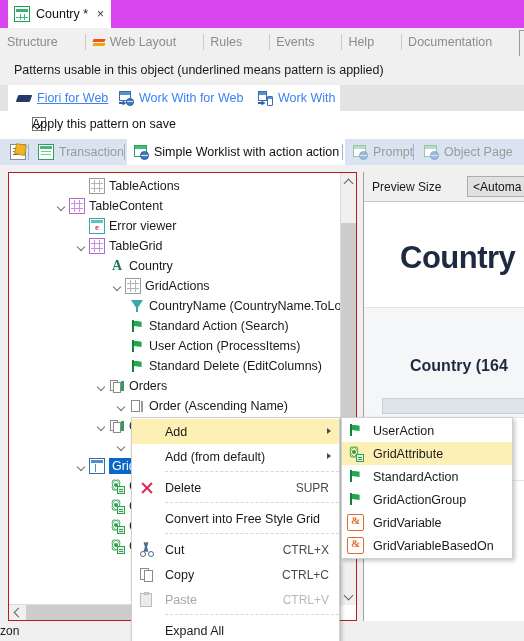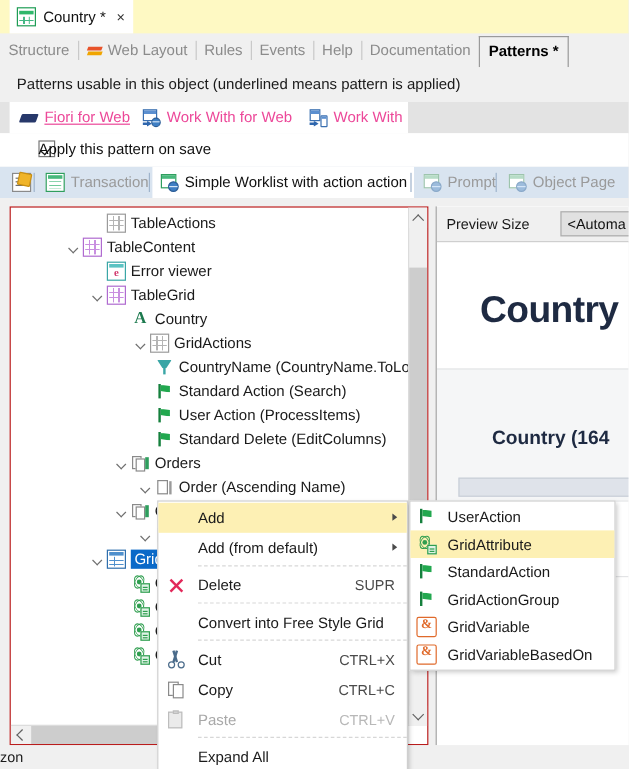--- a/index.html
+++ b/index.html
@@ -6,39 +6,39 @@
   body{
     width:524px;height:641px;overflow:hidden;
     background:#f0f0f0;
     font-family:"Liberation Sans","DejaVu Sans",sans-serif;
     font-size:12px;color:#1a1a1a;
     -webkit-font-smoothing:antialiased;
   }
   .app{position:relative;width:524px;height:641px;overflow:hidden;background:#f0f0f0;}
 
   
-  .doctabbar{position:absolute;left:0;top:0;width:524px;height:28px;background:#fef9c3;}
+  .doctabbar{position:absolute;left:0;top:0;width:524px;height:28px;background:#d946ef;}
   .doctab{position:absolute;left:8px;top:0;height:28px;background:#ffffff;
           display:flex;align-items:center;padding:0 7px 0 6px;box-sizing:border-box;}
   .doctab .ico{width:16px;height:16px;margin-right:6px;flex:none;position:relative;}
   .doctab .lbl{font-size:12.5px;color:#111;white-space:nowrap;}
   .doctab .cls{margin-left:9px;font-size:12px;color:#333;line-height:1;cursor:default;}
 
   
   .icn-grid-green{border:1.3px solid #1f9d55;background:#fff;box-sizing:border-box;}
   .icn-grid-green:before{content:"";position:absolute;left:1px;top:1.5px;right:1px;height:3px;background:#2fb86b;}
   .icn-grid-green:after{content:"";position:absolute;left:1px;top:6.5px;right:1px;bottom:1px;
      background:
        linear-gradient(to right,transparent 3.6px,#41b883 3.6px,#41b883 4.6px,transparent 4.6px),
        linear-gradient(to right,transparent 8.2px,#41b883 8.2px,#41b883 9.2px,transparent 9.2px),
        linear-gradient(to bottom,transparent 3px,#41b883 3px,#41b883 3.9px,transparent 3.9px);}
 
   
   .viewbar{position:absolute;left:0;top:28px;width:524px;height:28px;background:#f0f0f0;
-           display:flex;align-items:center;}
+           display:flex;align-items:center;gap:20px;}
   .vtab{position:relative;height:28px;display:flex;align-items:center;padding:0 7px;
         box-sizing:border-box;color:#8b8b8b;font-size:12.5px;white-space:nowrap;}
   .vtab + .vtab:before{content:"";position:absolute;left:0;top:6px;bottom:6px;width:1px;background:#c9c9c9;}
   .vtab .vico{width:14px;height:14px;margin-right:4px;position:relative;flex:none;}
   .vtab.active{color:#000;font-weight:bold;background:#f0f0f0;border:1px solid #9a9a9a;
                height:26px;margin-top:1px;border-bottom:none;}
   .vtab.active:before{display:none;}
 
   
   .icn-weblayout:before{content:"";position:absolute;left:1px;top:4px;width:12px;height:3px;
@@ -46,21 +46,21 @@
   .icn-weblayout:after{content:"";position:absolute;left:1px;top:8px;width:12px;height:3px;
       background:#f0a500;transform:skewX(-22deg);}
 
   
   .capt{position:absolute;left:0;top:56px;width:524px;height:29px;background:#f0f0f0;}
   .capt span{position:absolute;left:14px;top:7px;font-size:12.5px;color:#1a1a1a;white-space:nowrap;}
 
   
   .ptabbar{position:absolute;left:0;top:85px;width:524px;height:26px;background:#e3e3e3;}
   .ptab{position:absolute;top:0;height:26px;background:#ffffff;display:flex;align-items:center;
-        padding:0 8px;box-sizing:border-box;font-size:12.5px;color:#ec4899;white-space:nowrap;}
+        padding:0 8px;box-sizing:border-box;font-size:12.5px;color:#3b82f6;white-space:nowrap;}
   .ptab .pico{width:16px;height:16px;margin-right:5px;position:relative;flex:none;}
   .ptab .ulab{text-decoration:underline;}
 
   
   .icn-fiori:before{content:"";position:absolute;left:1px;top:4.5px;width:14px;height:7px;
      background:#27386a;border-radius:1px;transform:skewX(-20deg);}
 
   
   .icn-ww{}
   .icn-ww .w{position:absolute;left:0.5px;top:1px;width:12px;height:10px;background:#fff;

